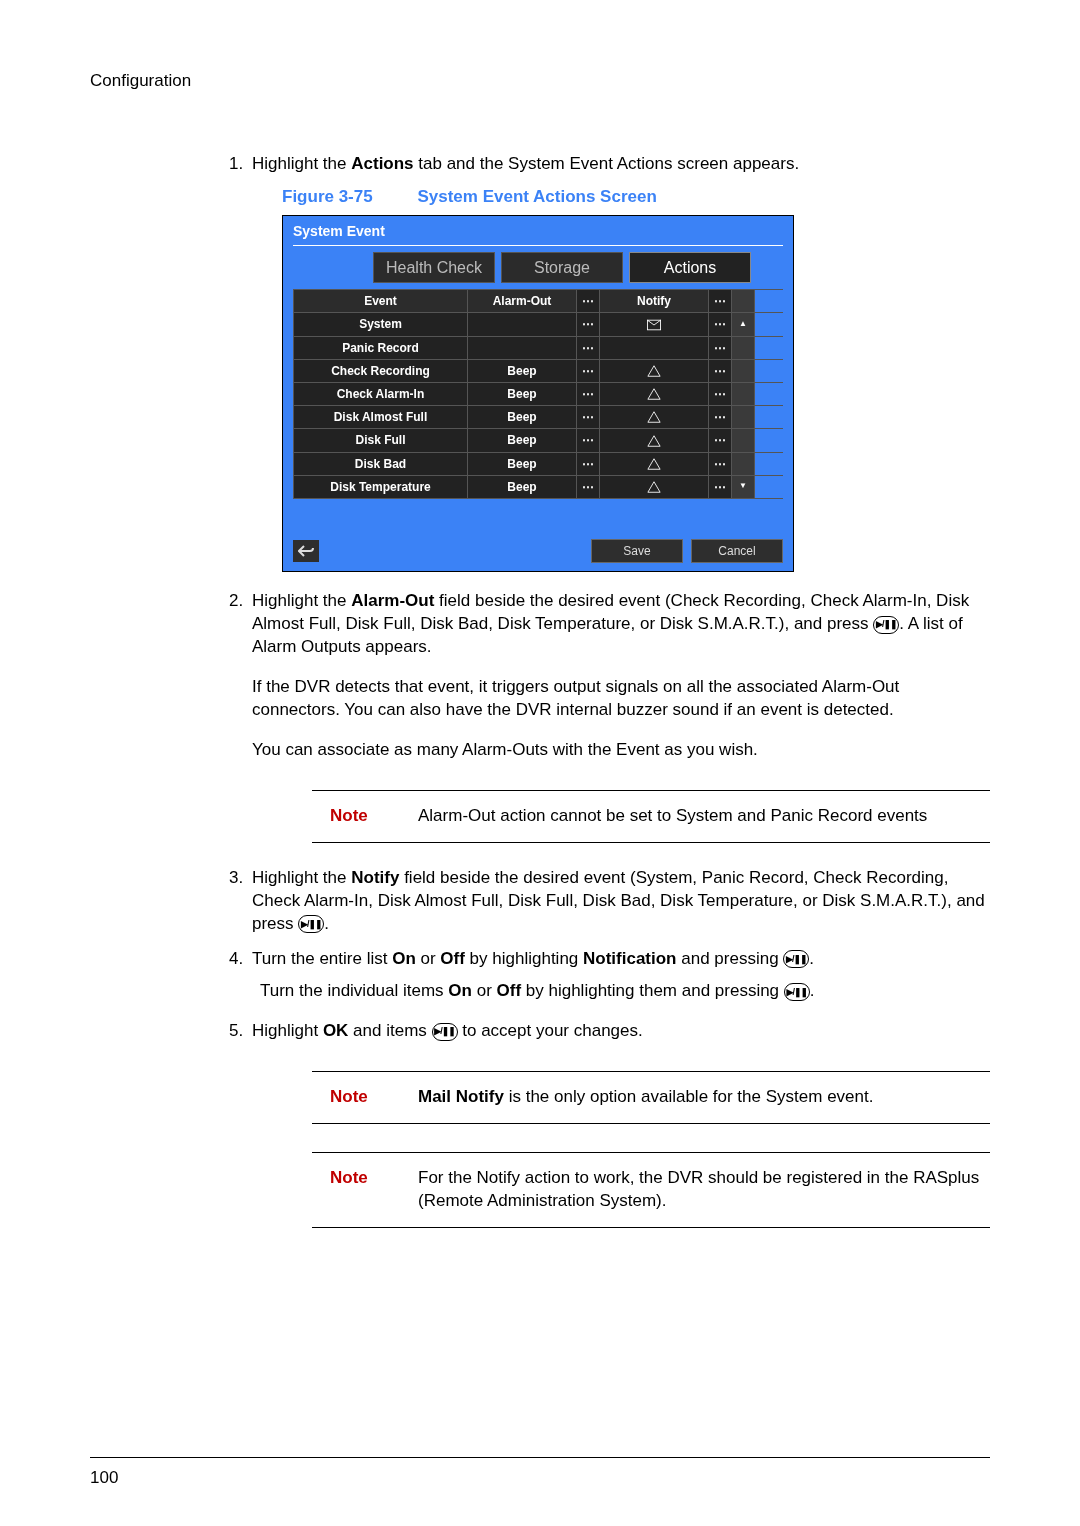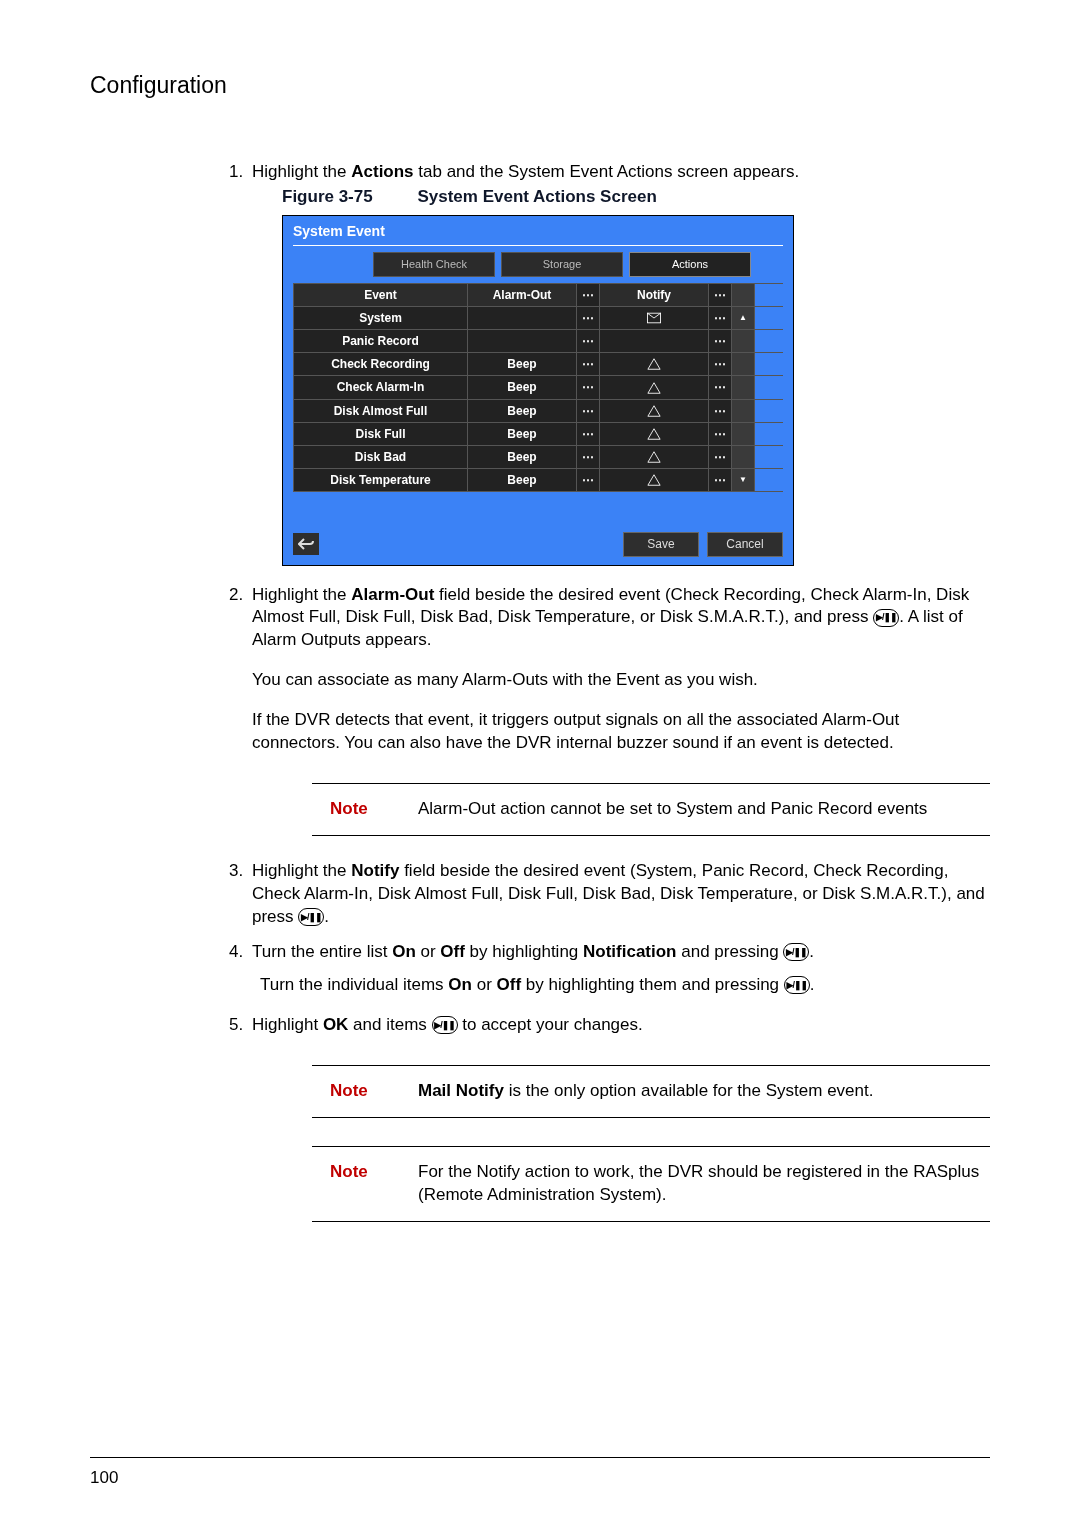--- a/index.html
+++ b/index.html
@@ -12,40 +12,40 @@
     line-height: 1.35;
   }
   .page {
     width: 1080px;
     min-height: 1526px;
     box-sizing: border-box;
     padding: 70px 90px 40px 90px;
     position: relative;
   }
   .running-head {
-    font-size: 23px;
+    font-size: 17px;
     margin-bottom: 60px;
   }
   .main {
     margin-left: 130px;
     margin-right: 0;
   }
   ol.steps {
     list-style: decimal;
     padding-left: 28px;
     margin: 0;
   }
   ol.steps > li {
     margin-bottom: 12px;
     padding-left: 4px;
   }
   .figure-caption {
-    color: #0f172a;
+    color: #3b82f6;
     font-weight: bold;
-    margin: 2px 0 6px 30px;
+    margin: 10px 0 6px 30px;
   }
   .figure-caption .fignum { margin-right: 40px; }
   
   .shot {
     width: 510px;
     margin-left: 30px;
     background: #3b82f6;
     border: 1px solid #000;
     font-family: Arial, sans-serif;
     font-size: 13px;
@@ -66,21 +66,21 @@
     gap: 6px;
     padding: 6px 10px 6px 90px;
   }
   .tab {
     width: 120px;
     text-align: center;
     padding: 4px 0;
     border: 1px solid #555;
     background: #2b2b2b;
     color: #bbb;
-    font-size: 11px;
+    font-size: 16px;
   }
   .tab.active {
     background: #222;
     color: #fff;
     border-color: #888;
   }
   .grid {
     margin: 0 10px;
   }
   .grid-row {
@@ -118,21 +118,21 @@
   }
   .back-btn {
     width: 26px; height: 22px;
     background:#2e2e2e;
     display:flex; align-items:center; justify-content:center;
   }
   .btn-row { display:flex; gap:8px; }
   .dlg-btn {
     width: 74px;
     text-align: center;
-    padding: 3px 0;
+    padding: 3px 8px;
     background: #2e2e2e;
     border: 1px solid #666;
     color: #ddd;
     font-size: 12px;
   }
   
   .note-block {
     margin: 28px 0 24px 60px;
     border-top: 1.5px solid #000;
     border-bottom: 1.5px solid #000;
@@ -323,22 +323,22 @@
             <div class="btn-row">
               <div class="dlg-btn">Save</div>
               <div class="dlg-btn">Cancel</div>
             </div>
           </div>
         </div>
       </li>
 
       <li style="margin-top:18px;">
         <span>Highlight the </span><b>Alarm-Out</b><span> field beside the desired event (Check Recording, Check Alarm-In, Disk Almost Full, Disk Full, Disk Bad, Disk Temperature, or Disk S.M.A.R.T.), and press </span><span class="inline-icon">▶/❚❚</span><span>. A list of Alarm Outputs appears.</span>
+        <p>If the DVR detects that event, it triggers output signals on all the associated Alarm-Out connectors. You can also have the DVR internal buzzer sound if an event is detected.</p>
         <p>You can associate as many Alarm-Outs with the Event as you wish.</p>
-        <p>If the DVR detects that event, it triggers output signals on all the associated Alarm-Out connectors. You can also have the DVR internal buzzer sound if an event is detected.</p>
 
         <div class="note-block">
           <div class="note-label">Note</div>
           <div class="note-text">Alarm-Out action cannot be set to System and Panic Record events</div>
         </div>
       </li>
 
       <li>
         <span>Highlight the </span><b>Notify</b><span> field beside the desired event (System, Panic Record, Check Recording, Check Alarm-In, Disk Almost Full, Disk Full, Disk Bad, Disk Temperature, or Disk S.M.A.R.T.), and press </span><span class="inline-icon">▶/❚❚</span><span>.</span>
       </li>

